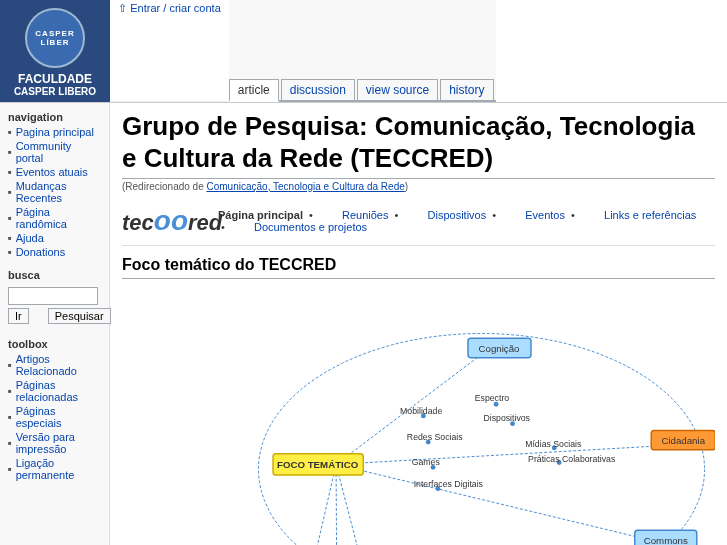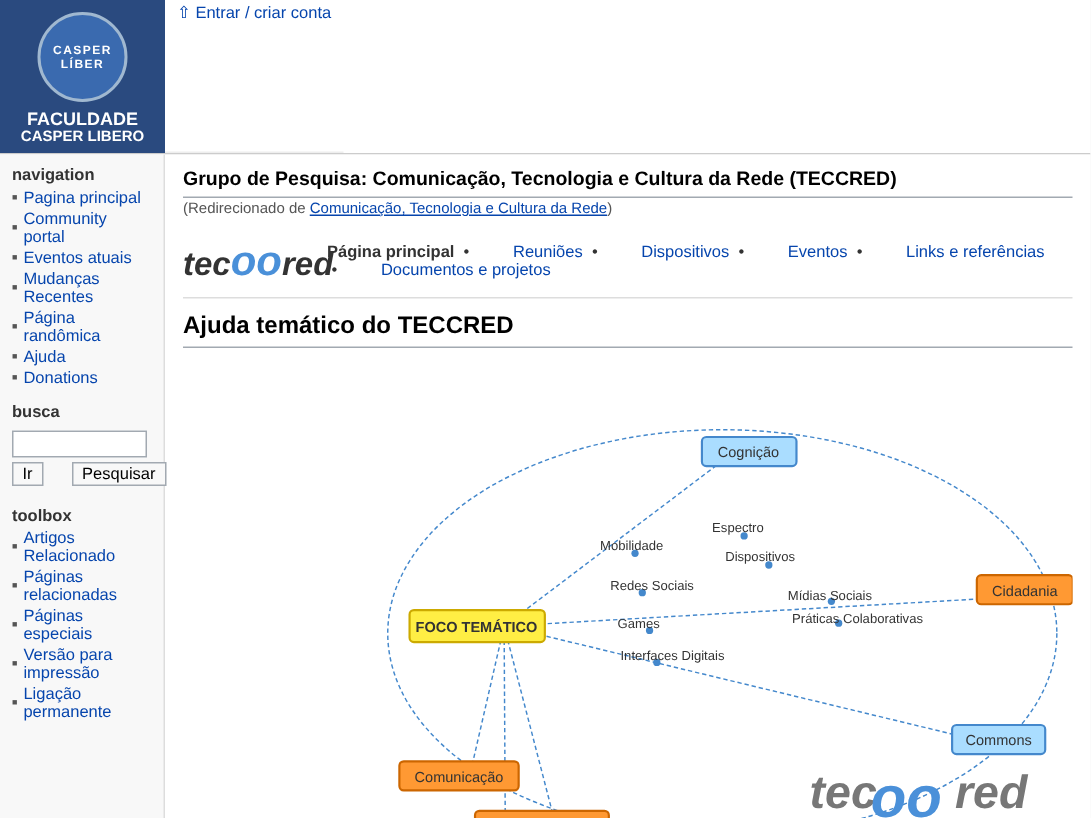--- a/index.html
+++ b/index.html
@@ -36,21 +36,21 @@
     .sidebar-nav-item span { color: #0645ad; }
     
     .sidebar-search { padding: 4px 8px; }
     .sidebar-search input { width: 90px; border: 1px solid #a2a9b1; padding: 2px 3px; font-size: 11px; }
     .sidebar-search-buttons { display: flex; gap: 19px; margin-top: 3px; }
     .sidebar-search-buttons button { padding: 1px 6px; font-size: 11px; cursor: pointer; border: 1px solid #a2a9b1; background: #f8f8f8; }
     
     
     #main-content { flex: 1; padding: 8px 12px; overflow: hidden; }
     
-    #page-title { font-size: 13px; font-weight: bold; color: #000; line-height: 1.2; margin-bottom: 2px; border-bottom: 1px solid #a2a9b1; padding-bottom: 4px; }
+    #page-title { font-size: 26px; font-weight: bold; color: #000; line-height: 1.2; margin-bottom: 2px; border-bottom: 1px solid #a2a9b1; padding-bottom: 4px; }
     #redirect-notice { font-size: 10px; color: #555; margin-bottom: 13px; }
     #redirect-notice a { color: #0645ad; }
     
     
     #teccred-header { display: flex; align-items: center; margin-bottom: 10px; border-bottom: 1px solid #ddd; padding-bottom: 8px; }
     #teccred-logo-text { font-size: 22px; font-weight: bold; color: #333; margin-right: 16px; min-width: 80px; font-style: italic; }
     #teccred-logo-text .tec { color: #333; }
     #teccred-logo-text .oo { color: #4a90d9; font-size: 28px; }
     #teccred-logo-text .red { color: #333; }
     #teccred-nav { font-size: 11px; color: #333; }
@@ -82,20 +82,26 @@
       </div>
       <div id="logo-text">
         <div>FACULDADE</div>
         <div style="font-size:10px">CASPER LIBERO</div>
       </div>
     </div>
     <div id="main-right">
       <div id="top-right">
         ⇧ <a>Entrar / criar conta</a>
       </div>
+      <div id="tabs">
+        <a class="tab active">article</a>
+        <a class="tab">discussion</a>
+        <a class="tab">view source</a>
+        <a class="tab">history</a>
+      </div>
     </div>
   </div>
 
   <div id="content-wrapper">
 
     <div id="sidebar">
       <div class="sidebar-section-title">navigation</div>
       <div class="sidebar-nav-item">
           <span>Pagina principal</span>
         </div>
@@ -158,21 +164,21 @@
         <div id="teccred-nav">
           <strong>Página principal</strong>
           &nbsp;•&nbsp;<a href="#" style="color:#0645ad">Reuniões</a>
           &nbsp;•&nbsp;<a href="#" style="color:#0645ad">Dispositivos</a>
           &nbsp;•&nbsp;<a href="#" style="color:#0645ad">Eventos</a>
           &nbsp;•&nbsp;<a href="#" style="color:#0645ad">Links e referências</a>
           &nbsp;•&nbsp;<a href="#" style="color:#0645ad">Documentos e projetos</a>
         </div>
       </div>
 
-      <div id="section-title">Ajuda temático do TECCRED</div>
+      <div id="section-title">Foco temático do TECCRED</div>
 
       <div id="network-diagram">
         <svg id="network-svg" viewBox="0 0 610 330">
 
           <ellipse cx="370" cy="190" rx="230" ry="140" class="edge-dotted"></ellipse>
 
           <line x1="220" y1="185" x2="372" y2="70" class="edge-dotted"></line>
           <line x1="220" y1="185" x2="570" y2="165" class="edge-dotted"></line>
           <line x1="220" y1="185" x2="552" y2="265" class="edge-dotted"></line>
           <line x1="220" y1="185" x2="197" y2="285" class="edge-dotted"></line>

